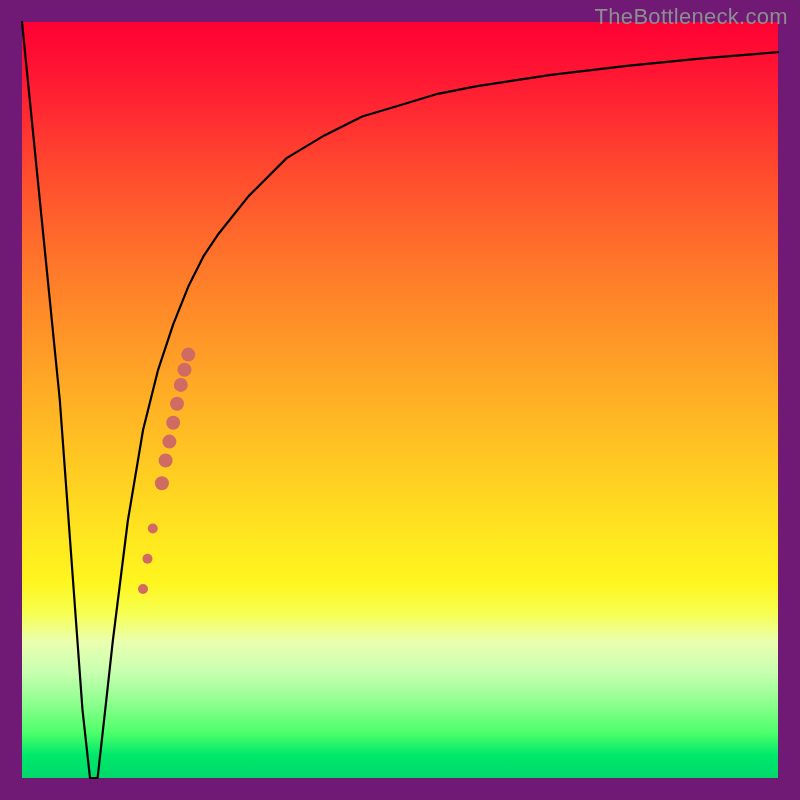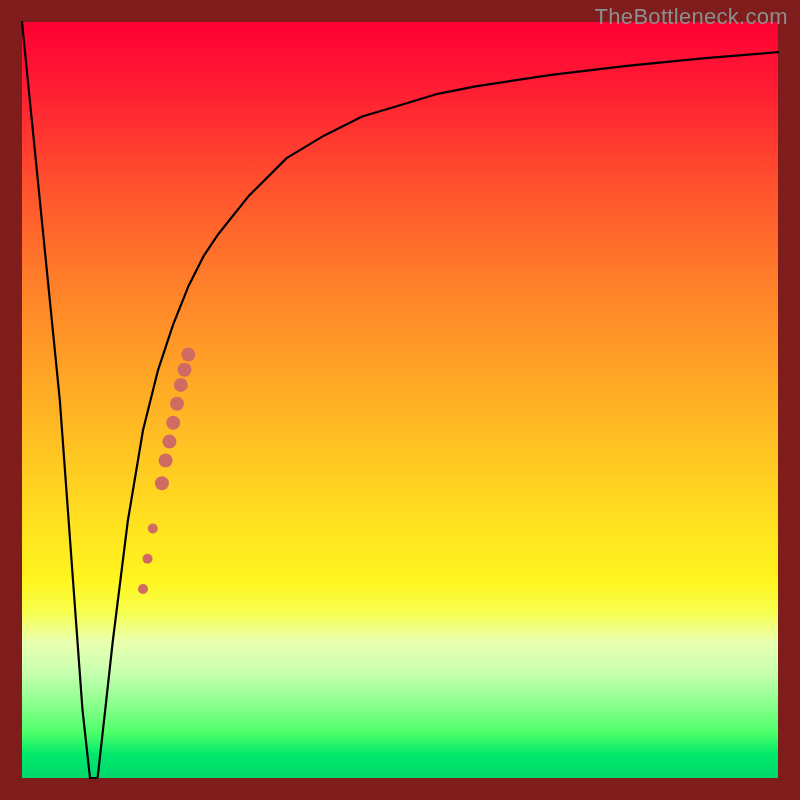--- a/index.html
+++ b/index.html
@@ -8,21 +8,21 @@
     width: 800px;
     height: 800px;
     overflow: hidden;
     background: #000;
     font-family: Arial, Helvetica, sans-serif;
   }
   .frame {
     position: relative;
     width: 800px;
     height: 800px;
-    background: #7f1d1d;
+    background: #701a75;
   }
   .plot {
     position: absolute;
     left: 22px;
     top: 22px;
     width: 756px;
     height: 756px;
     
     background: linear-gradient(to bottom,
       #ff0033 0%,

